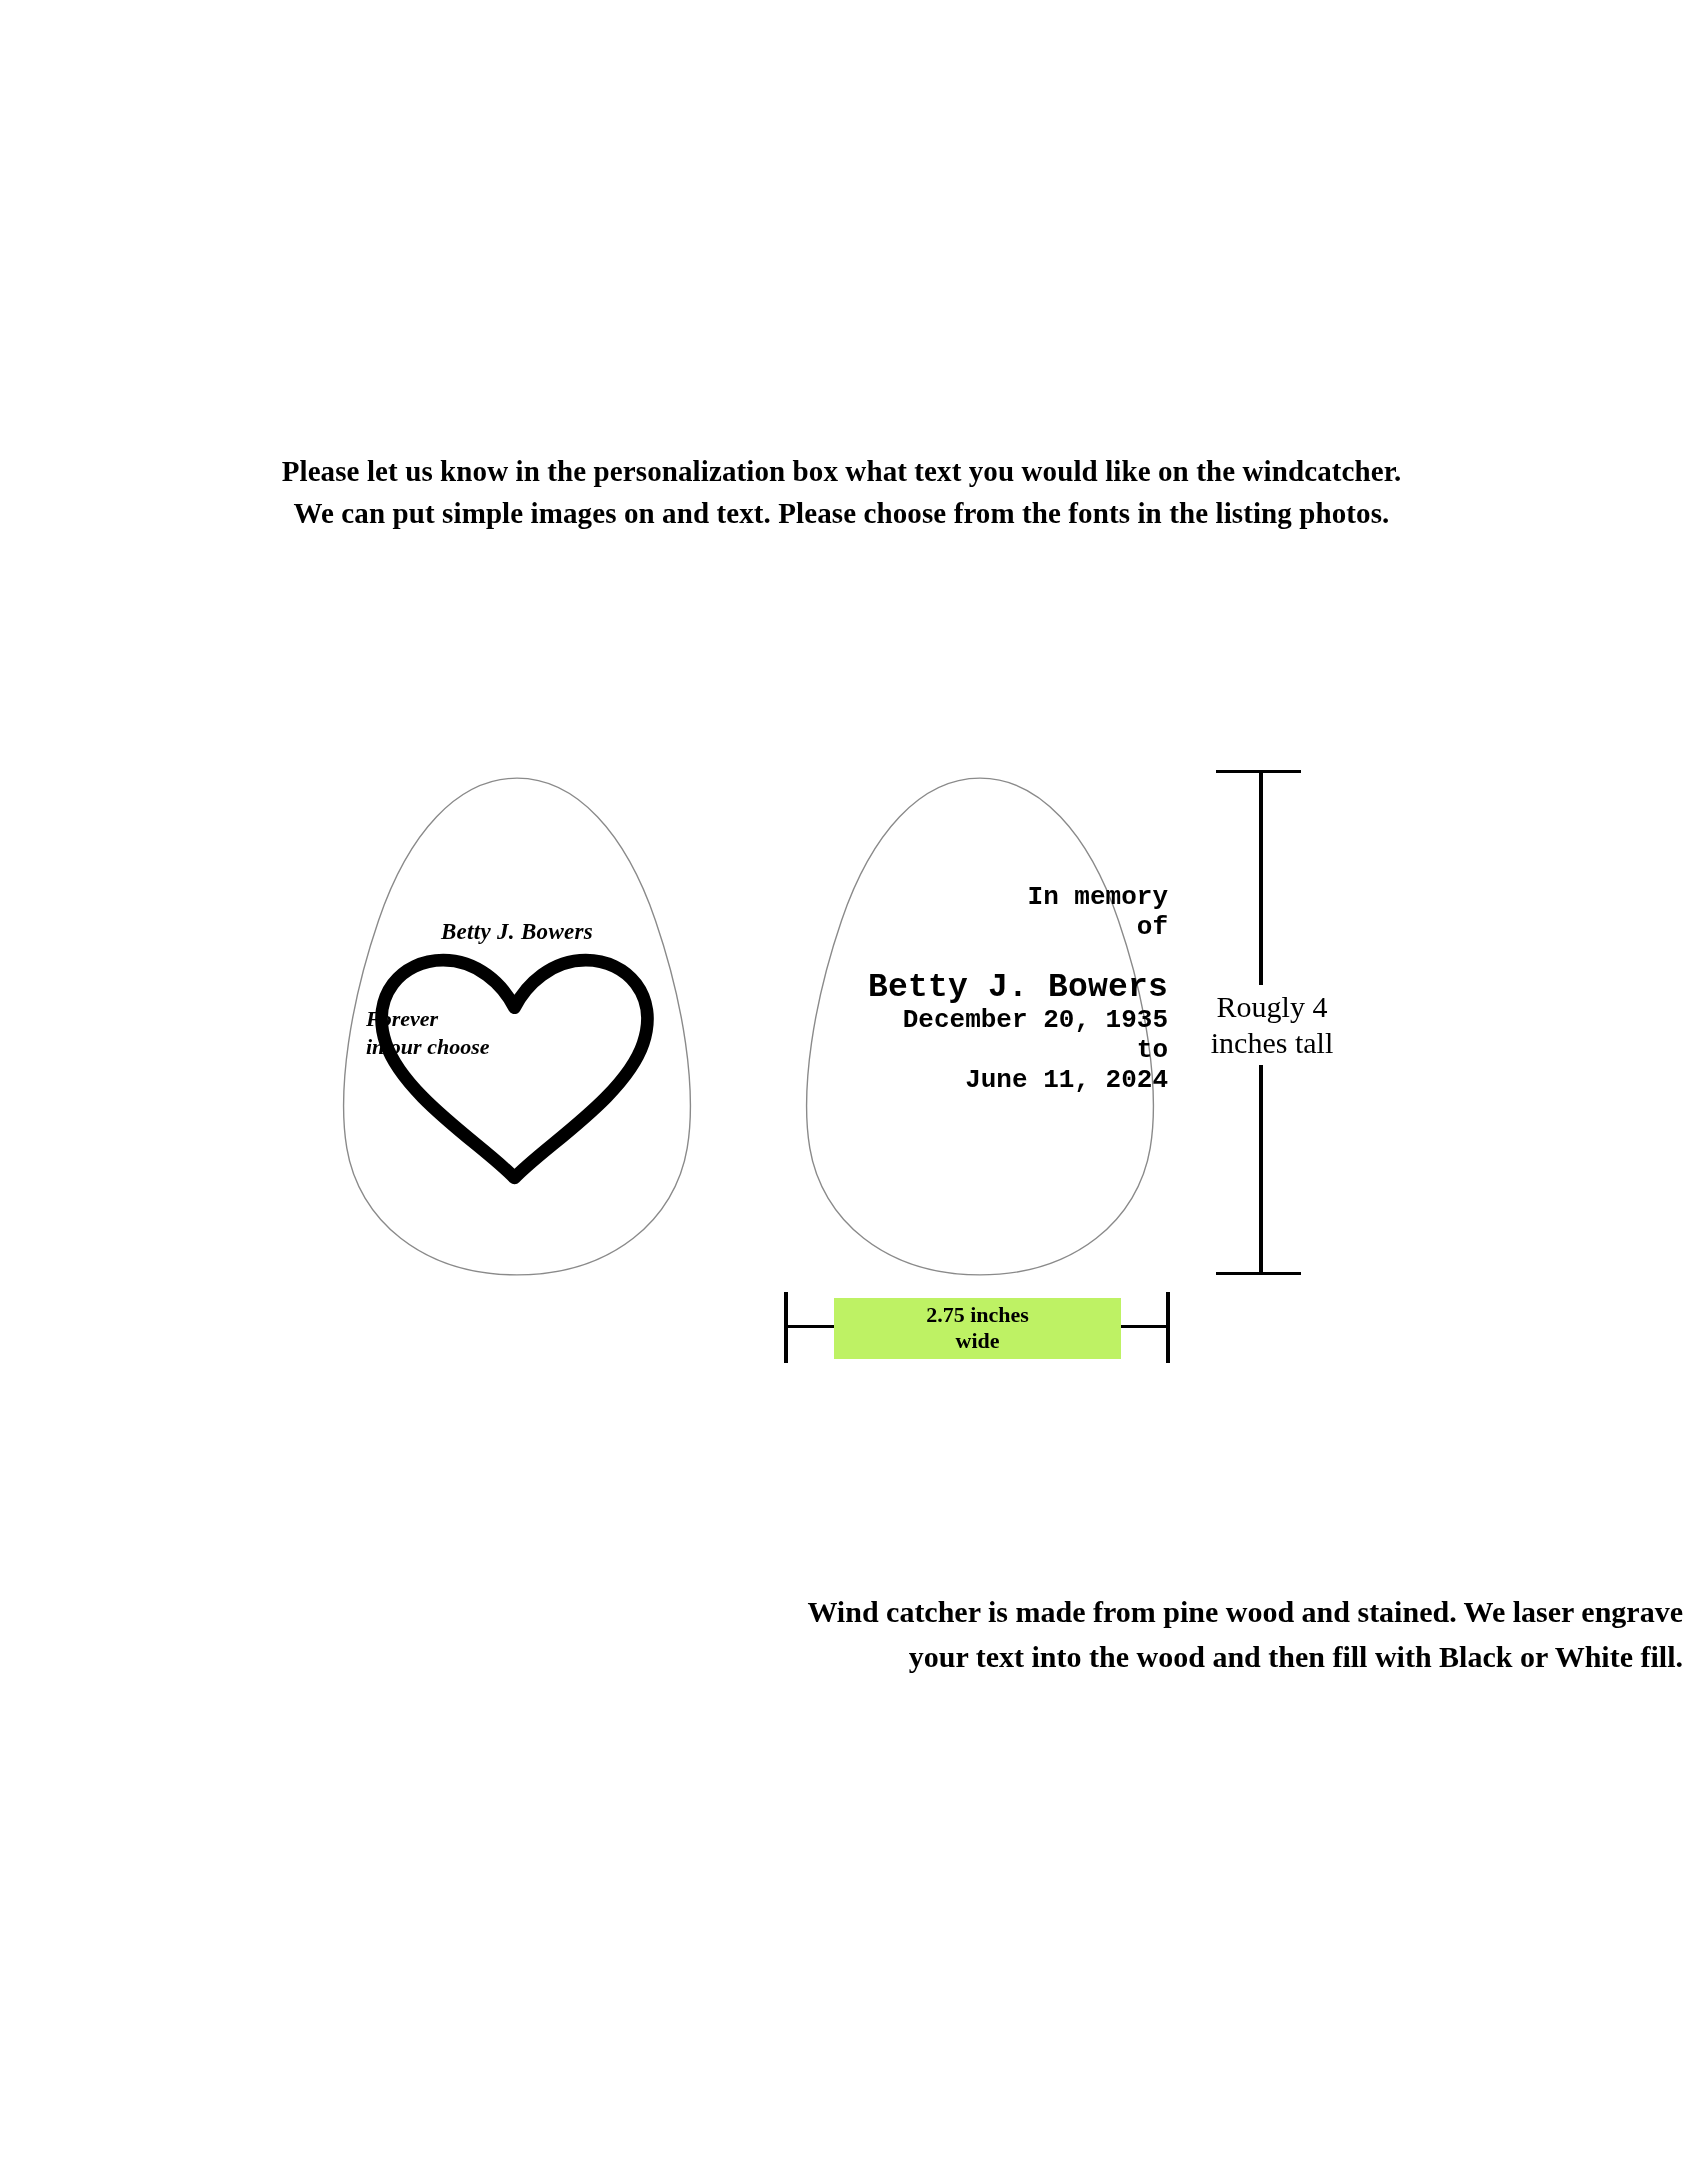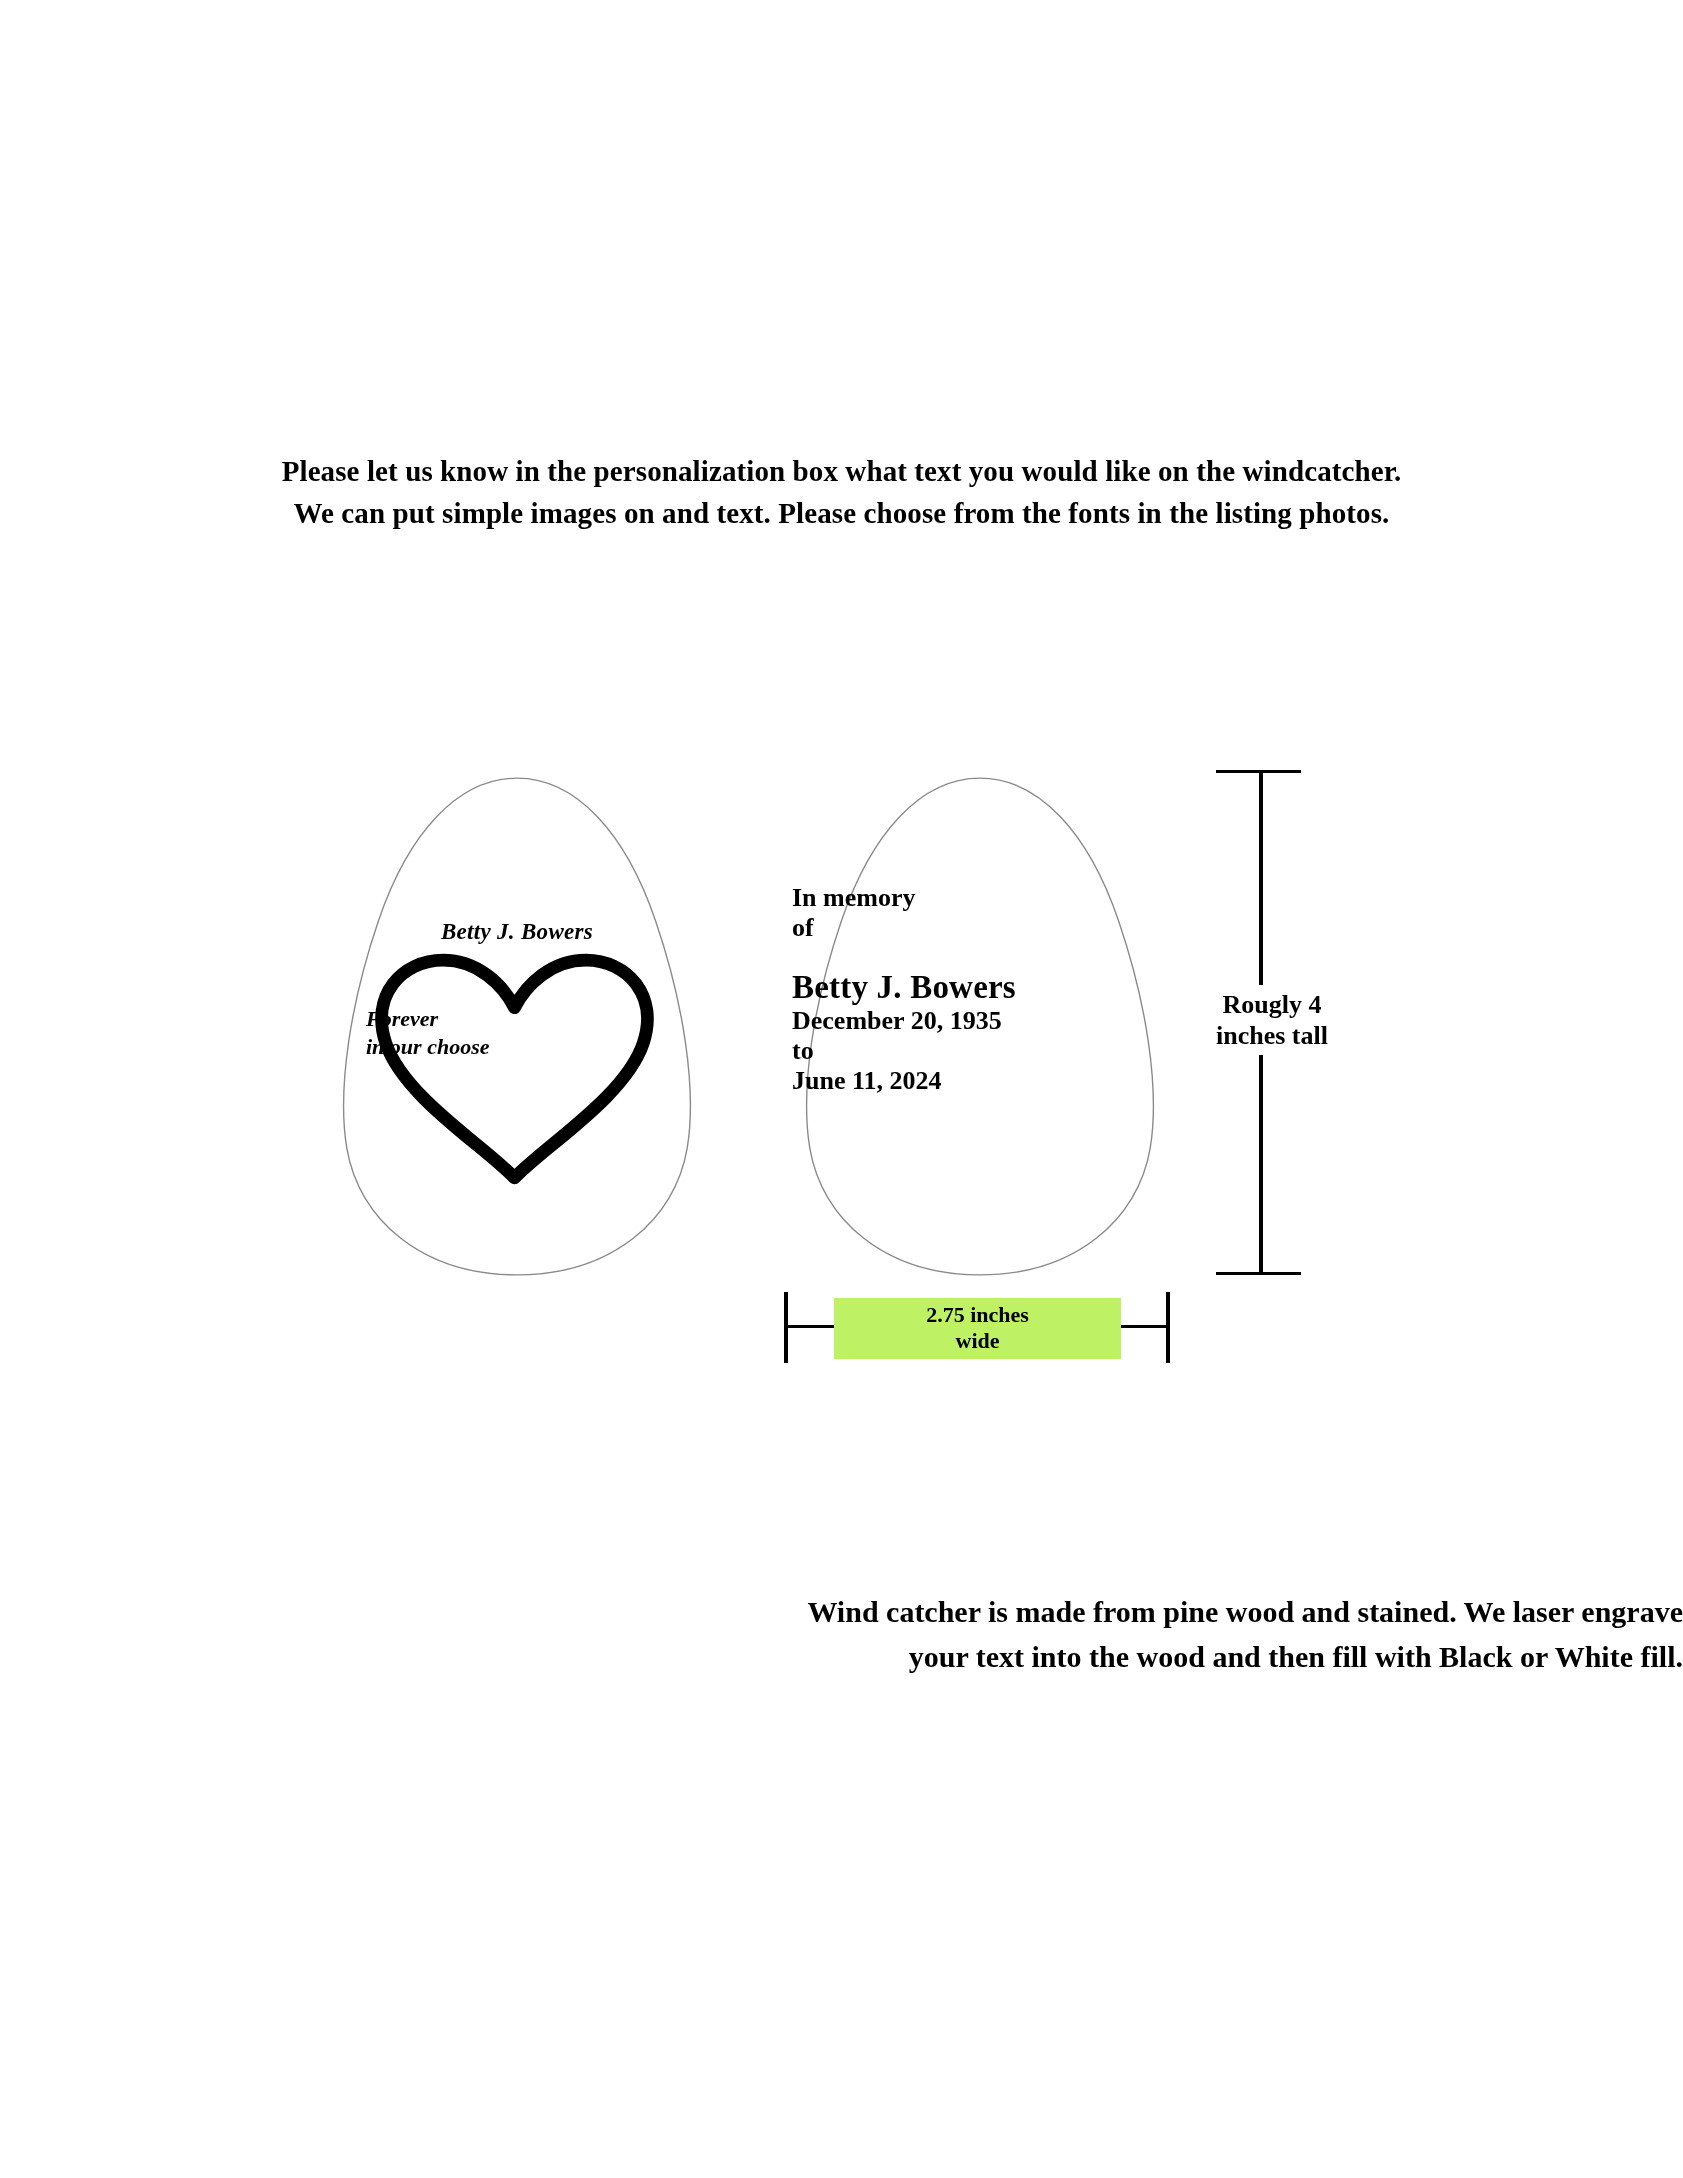--- a/index.html
+++ b/index.html
@@ -107,22 +107,22 @@
     line-height: 1.25;
   }
   .heart-text span { display: block; }
 
   
   .memorial {
     position: absolute;
     top: 111px;
     left: 0;
     width: 376px;
-    text-align: left;
-    font-family: Liberation Serif, serif;
+    text-align: right;
+    font-family: Liberation Mono, monospace;
     font-weight: bold;
     color: #000;
   }
   .memorial .m-sm {
     font-size: 26px;
     line-height: 1.15;
     display: block;
   }
   .memorial .m-name {
     font-size: 33px;
@@ -162,22 +162,22 @@
     width: 4px;
     background: #000;
   }
   .dim-height-label {
     position: absolute;
     left: 1183px;
     top: 233px;
     width: 178px;
     text-align: center;
     font-family: "Liberation Serif", serif;
-    font-weight: bold;
-    font-size: 26px;
+    font-weight: normal;
+    font-size: 30px;
     line-height: 1.2;
     background: #ffffff;
     padding: 4px 0;
   }
   .dim-height-label span { display: block; }
 
   
   .dim-width {
     position: absolute;
     left: 784px;

